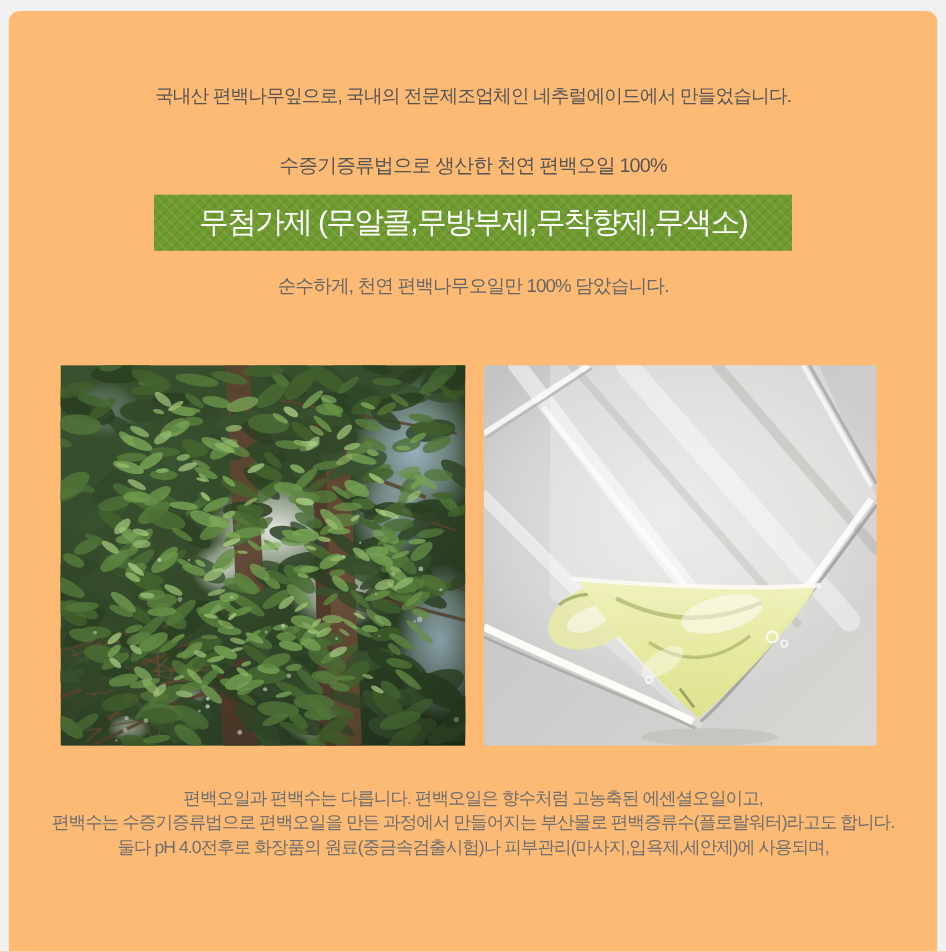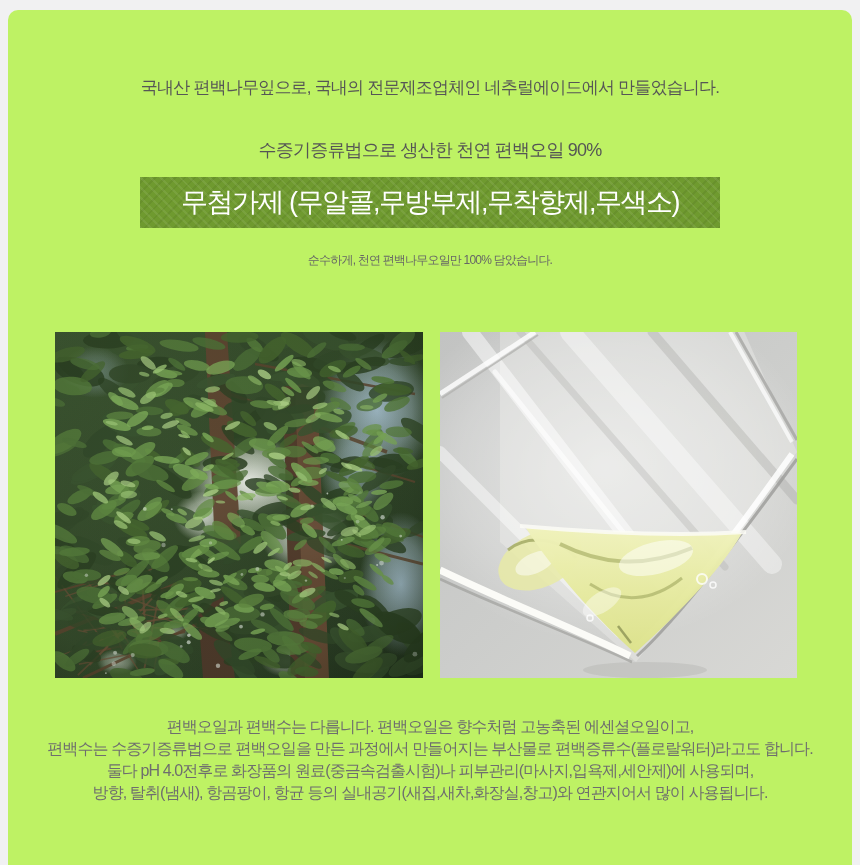--- a/index.html
+++ b/index.html
@@ -5,21 +5,21 @@
   html,body{margin:0;padding:0;}
   body{
     width:860px;height:865px;
     background:#f1f1f2;
     font-family:"Liberation Sans","DejaVu Sans",sans-serif;
     overflow:hidden;
   }
   .card{
     width:844px;height:855px;
     margin:10px 8px 13px 8px;
-    background:#bef264;
+    background:#fdba74;
     border-radius:10px 10px 0 0;
     box-sizing:border-box;
   }
   .maker-line{
     margin:0;padding-top:68px;
     text-align:center;
     font-size:17px;line-height:20px;
     color:#565656;letter-spacing:-0.8px;
   }
   .subtitle-line{
@@ -44,21 +44,21 @@
     text-align:center;
   }
   .banner span{
     display:inline-block;
     font-size:27px;line-height:51px;
     color:#ffffff;letter-spacing:-1.5px;
   }
   .purity-line{
     margin:22px 0 0 0;
     text-align:center;
-    font-size:12px;line-height:20px;
+    font-size:17px;line-height:20px;
     color:#666666;letter-spacing:-0.8px;
   }
   .photos{
     margin:62px 0 0 47px;
     display:flex;
     gap:17px;
   }
   .photo{display:block;}
   .photo svg{display:block;}
   .photo-left{width:368px;height:346px;}
@@ -73,21 +73,21 @@
     color:#6e6e6e;letter-spacing:-0.9px;
   }
 </style>
 </head>
 <body style="background: rgb(241, 241, 242);">
 
 <div class="card">
 
   <p class="maker-line">국내산 편백나무잎으로, 국내의 전문제조업체인 네추럴에이드에서 만들었습니다.</p>
 
-  <p class="subtitle-line">수증기증류법으로 생산한 천연 편백오일 90%</p>
+  <p class="subtitle-line">수증기증류법으로 생산한 천연 편백오일 100%</p>
 
   <div class="banner" style="background-color: rgb(111, 154, 47);">
     <span>무첨가제 (무알콜,무방부제,무착향제,무색소)</span>
   </div>
 
   <p class="purity-line">순수하게, 천연 편백나무오일만 100% 담았습니다.</p>
 
   <div class="photos">
 
     <div class="photo photo-left">
@@ -842,16 +842,15 @@
         </g>
         <ellipse cx="205" cy="338" rx="62" ry="8" fill="#969692" opacity="0.22"></ellipse>
       </svg>
     </div>
   </div>
 
   <div class="footer">
     <p>편백오일과 편백수는 다릅니다. 편백오일은 향수처럼 고농축된 에센셜오일이고,</p>
     <p>편백수는 수증기증류법으로 편백오일을 만든 과정에서 만들어지는 부산물로 편백증류수(플로랄워터)라고도 합니다.</p>
     <p>둘다 pH 4.0전후로 화장품의 원료(중금속검출시험)나 피부관리(마사지,입욕제,세안제)에 사용되며,</p>
-    <p>방향, 탈취(냄새), 항곰팡이, 항균 등의 실내공기(새집,새차,화장실,창고)와 연관지어서 많이 사용됩니다.</p>
   </div>
 
 </div>
 
 </body></html>

